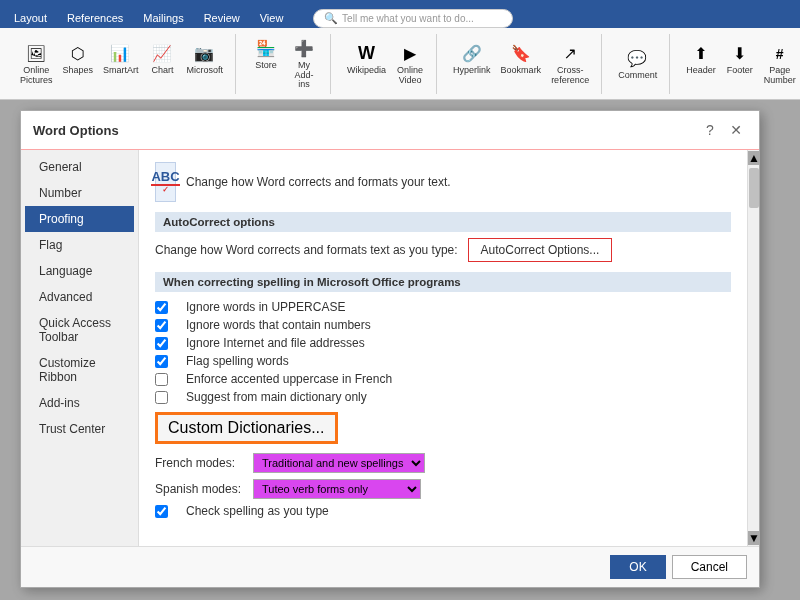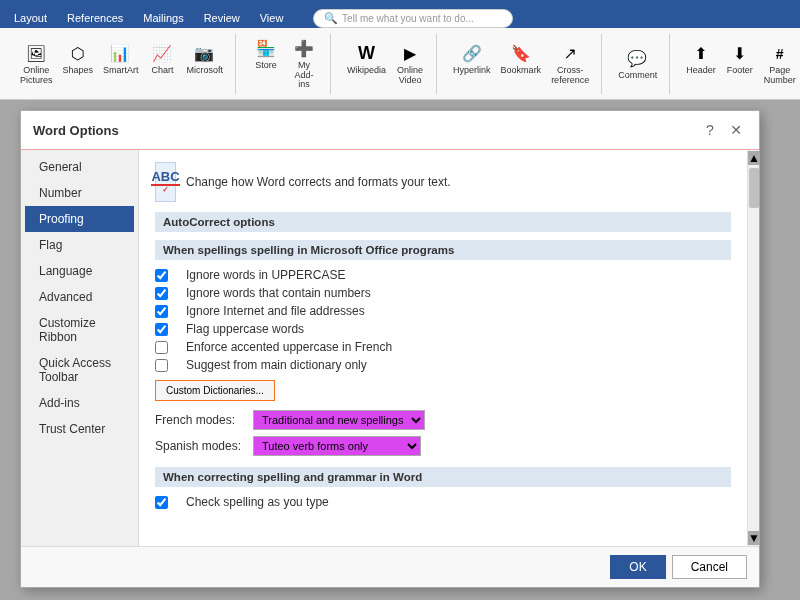--- a/index.html
+++ b/index.html
@@ -42,21 +42,21 @@
     .autocorrect-btn { border: 1px solid #e03030; padding: 4px 12px; font-size: 12px; cursor: pointer; background: #fff; color: #333; font-weight: 500; }
 
     .checkbox-row { display: flex; align-items: center; gap: 6px; padding: 2px 0; }
     .checkbox-row input[type=checkbox] { width: 13px; height: 13px; cursor: pointer; }
     .checkbox-label { font-size: 12px; color: #333; margin-left: 12px; }
 
     .dropdown-row { display: flex; align-items: center; gap: 8px; padding: 3px 0; margin-left: 0; }
     .dropdown-label { font-size: 12px; color: #333; width: 90px; }
     .dropdown-select { border: 1px solid #aaa; padding: 2px 4px; font-size: 11px; cursor: pointer; background: #d946ef; }
 
-    .custom-dict-btn { border: 1px solid #f97316; padding: 4px 10px; font-size: 10px; cursor: pointer; background: #f5f5f5; margin: 6px 0; }
+    .custom-dict-btn { border: 3px solid #f97316; padding: 4px 10px; font-size: 16px; cursor: pointer; background: #f5f5f5; margin: 6px 0; }
 
     .scrollbar { width: 12px; background: #f0f0f0; border-left: 1px solid #ddd; display: flex; flex-direction: column; }
     .scrollbar-thumb { width: 10px; height: 40px; background: #c0c0c0; margin: 2px auto; border-radius: 2px; cursor: pointer; }
 
     
     .dialog-footer { border-top: 1px solid #ddd; padding: 8px 12px; display: flex; justify-content: flex-end; gap: 6px; background: #f8f8f8; }
     .footer-btn { padding: 4px 18px; font-size: 12px; cursor: pointer; border: 1px solid #aaa; background: white; }
     .footer-btn.primary { background: #2b579a; color: white; border-color: #2b579a; }
   </style>
 </head>
@@ -178,59 +178,63 @@
 
     <div class="dialog-body">
 
       <div class="sidebar">
         <div class="sidebar-item">General</div>
         <div class="sidebar-item">Number</div>
         <div class="sidebar-item active">Proofing</div>
         <div class="sidebar-item">Flag</div>
         <div class="sidebar-item">Language</div>
         <div class="sidebar-item">Advanced</div>
+        <div class="sidebar-item">Quick Access Toolbar</div>
         <div class="sidebar-item">Customize Ribbon</div>
-        <div class="sidebar-item">Quick Access Toolbar</div>
         <div class="sidebar-item">Add-ins</div>
         <div class="sidebar-item">Trust Center</div>
       </div>
 
       <div class="main-content">
         
         <div class="intro-area">
           <div class="abc-icon">
             <div style="text-align:center;line-height:1;">
               <div style="font-size:13px;font-weight:bold;color:#2b579a;">ABC</div>
               <div style="font-size:8px;color:#e03030;border-top:2px solid #e03030;margin-top:1px;">✓</div>
             </div>
           </div>
           <span class="intro-text">Change how Word corrects and formats your text.</span>
         </div>
 
         
         <div class="section-header">AutoCorrect options</div>
-
-        
-        <div class="section-header">When spellings spelling in Microsoft Office programs</div>
+        <div class="autocorrect-row">
+          <span class="autocorrect-label">Change how Word corrects and formats text as you type:</span>
+          <button class="autocorrect-btn">AutoCorrect Options...</button>
+        </div>
+
+        
+        <div class="section-header">When correcting spelling in Microsoft Office programs</div>
 
         <div class="checkbox-row">
           <input type="checkbox" checked="" style="">
           <span class="checkbox-label">Ignore words in UPPERCASE</span>
         </div>
         <div class="checkbox-row">
           <input type="checkbox" checked="" style="">
           <span class="checkbox-label">Ignore words that contain numbers</span>
         </div>
         <div class="checkbox-row">
           <input type="checkbox" checked="" style="">
           <span class="checkbox-label">Ignore Internet and file addresses</span>
         </div>
         <div class="checkbox-row">
           <input type="checkbox" checked="" style="">
-          <span class="checkbox-label">Flag uppercase words</span>
+          <span class="checkbox-label">Flag spelling words</span>
         </div>
         <div class="checkbox-row">
           <input type="checkbox" style="">
           <span class="checkbox-label">Enforce accented uppercase in French</span>
         </div>
         <div class="checkbox-row">
           <input type="checkbox" style="">
           <span class="checkbox-label">Suggest from main dictionary only</span>
         </div>
 
@@ -247,21 +251,20 @@
         <div class="dropdown-row">
           <span class="dropdown-label">Spanish modes:</span>
           <select class="dropdown-select">
             <option>Tuteo verb forms only</option>
             <option>Tuteo and Voseo verb forms</option>
             <option>Voseo verb forms only</option>
           </select>
         </div>
 
         
-        <div class="section-header">When correcting spelling and grammar in Word</div>
 
         <div class="checkbox-row">
           <input type="checkbox" checked="" style="">
           <span class="checkbox-label">Check spelling as you type</span>
         </div>
         <div class="checkbox-row">
           
           
         </div>
         

